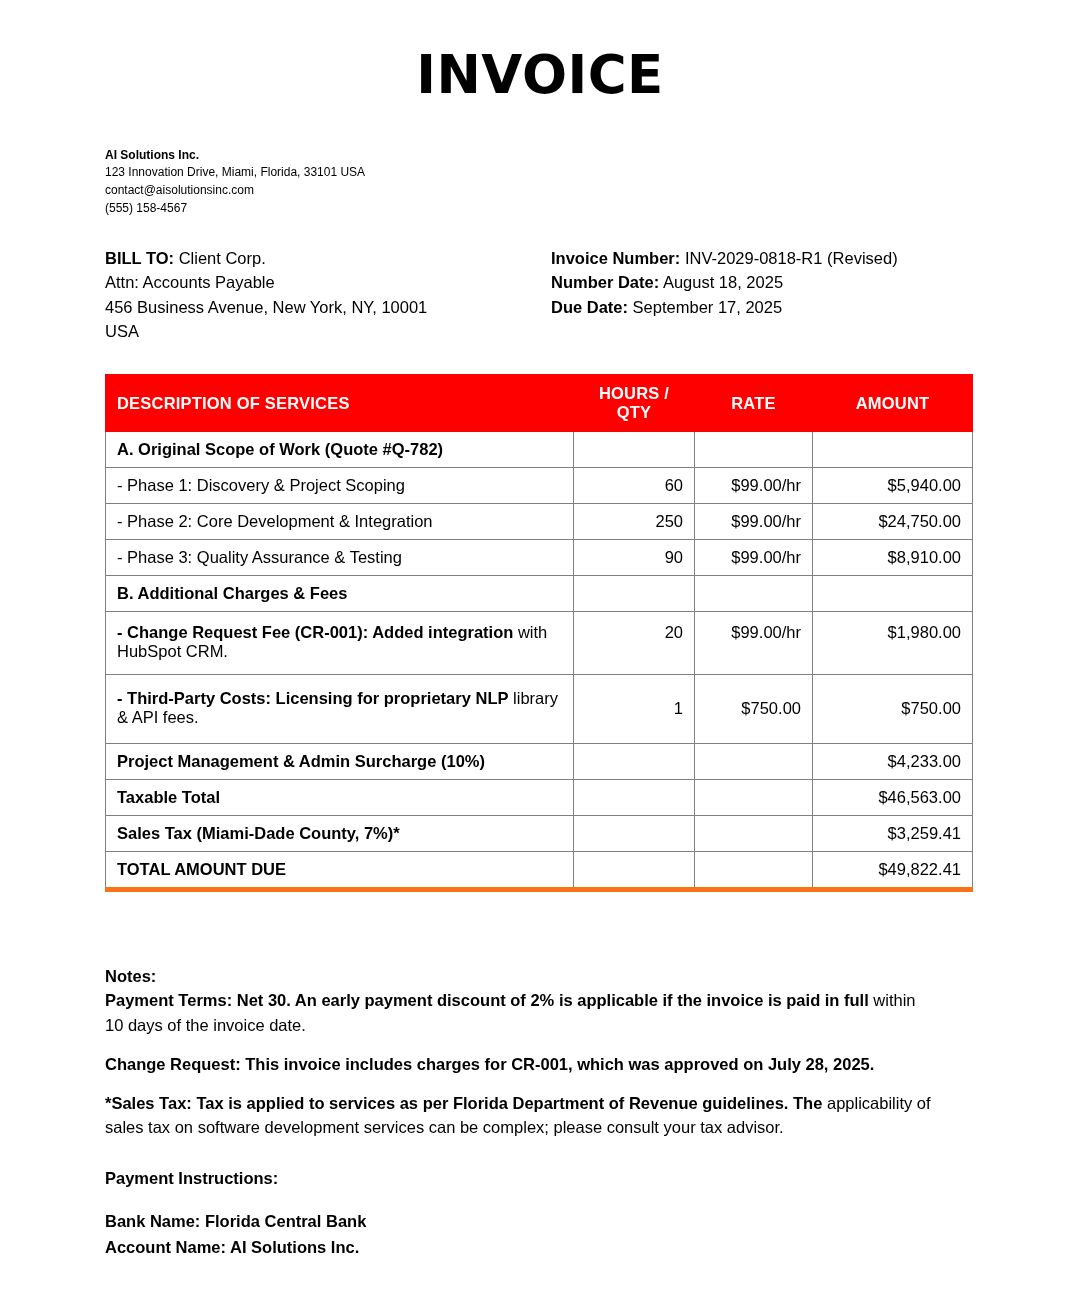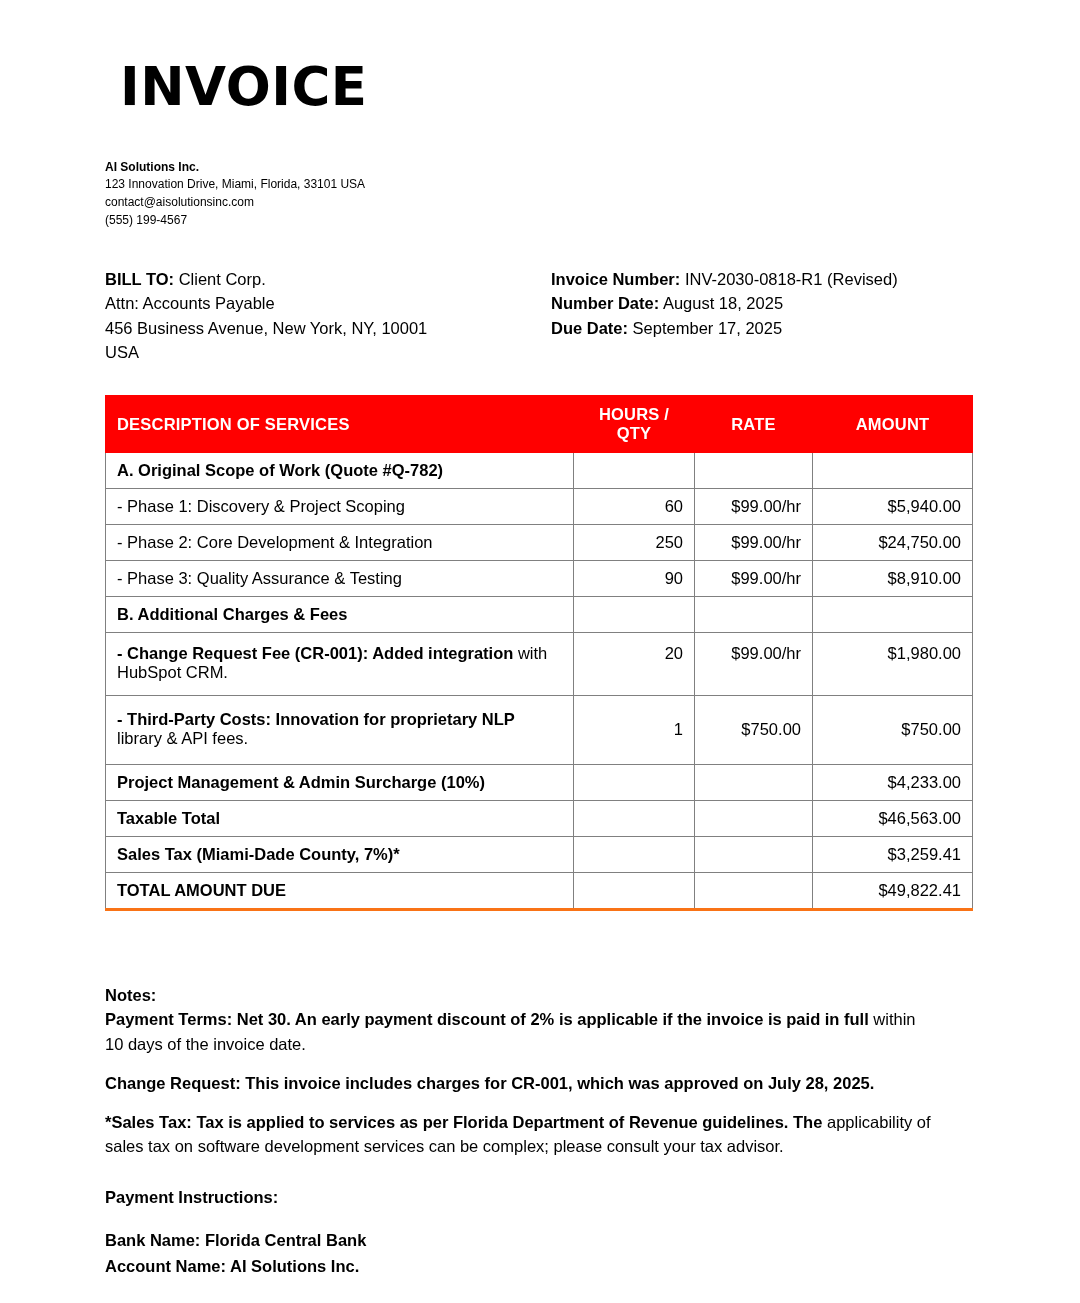--- a/index.html
+++ b/index.html
@@ -18,41 +18,41 @@
   .page {
     position: relative;
     width: 1080px;
     height: 1303px;
     box-sizing: border-box;
     padding: 0 105px;
   }
 
   
   .invoice-title {
-    text-align: left;
+    text-align: center;
     font-size: 53px;
     font-weight: bold;
     letter-spacing: 0.5px;
-    margin: 15px;
+    margin: 3px;
     padding-top: 44px;
     line-height: 1.05;
     font-family: "DejaVu Sans", sans-serif;
   }
 
   
   .seller {
     margin-top: 44px;
     font-size: 12px;
     line-height: 1.47;
   }
   .seller .name { font-weight: bold; }
 
   
   .meta {
-    margin-top: 38px;
+    margin-top: 29px;
     display: flex;
     font-size: 16.5px;
     line-height: 1.47;
   }
   .meta .col-left { width: 446px; flex: none; }
   .meta .col-right { flex: 1; }
   .meta b { font-weight: bold; }
 
   
   table.items {
@@ -98,21 +98,21 @@
   td.c-desc .lead { font-weight: bold; }
   tr.tall td { padding-top: 11px; padding-bottom: 13px; }
   tr.tall td.c-hours,
   tr.tall td.c-rate,
   tr.tall td.c-amount { vertical-align: top; }
   tr.tall-mid td { padding-top: 14px; padding-bottom: 16px; }
   tr.tall-mid td.c-hours,
   tr.tall-mid td.c-rate,
   tr.tall-mid td.c-amount { vertical-align: middle; }
 
-  tr.outer-bottom td { border-bottom: 3px solid #f97316; }
+  tr.outer-bottom td { border-bottom: 5px solid #f97316; }
 
   
   .notes {
     margin-top: 72px;
     font-size: 16.5px;
     line-height: 1.47;
     max-width: 830px;
   }
   .notes .notes-head { font-weight: bold; }
   .notes p { margin: 0; }
@@ -135,37 +135,37 @@
 <body>
 
 <div class="page">
 
   <h1 class="invoice-title">INVOICE</h1>
 
   <div class="seller">
     <div class="name">AI Solutions Inc.</div>
     <div>123 Innovation Drive, Miami, Florida, 33101 USA</div>
     <div>contact@aisolutionsinc.com</div>
-    <div>(555) 199-4567</div>
+    <div>(555) 158-4567</div>
   </div>
 
   <div class="meta">
     <div class="col-left">
       <div>
         <b>BILL TO:</b>
         <span>Client Corp.</span>
       </div>
       <div>Attn: Accounts Payable</div>
       <div>456 Business Avenue, New York, NY, 10001</div>
       <div>USA</div>
     </div>
     <div class="col-right">
       <div>
         <b>Invoice Number:</b>
-        <span>INV-2030-0818-R1 (Revised)</span>
+        <span>INV-2029-0818-R1 (Revised)</span>
       </div>
       <div>
         <b>Number Date:</b>
         <span>August 18, 2025</span>
       </div>
       <div>
         <b>Due Date:</b>
         <span>September 17, 2025</span>
       </div>
     </div>
@@ -217,21 +217,21 @@
           <td class="c-rate"></td>
           <td class="c-amount"></td>
         </tr>
         <tr class="tall">
           <td class="c-desc"><span class="lead">- Change Request Fee (CR-001): Added integration</span><span> with HubSpot CRM.</span></td>
           <td class="c-hours">20</td>
           <td class="c-rate">$99.00/hr</td>
           <td class="c-amount">$1,980.00</td>
         </tr>
         <tr class="tall-mid">
-          <td class="c-desc"><span class="lead">- Third-Party Costs: Innovation for proprietary NLP</span><span> library &amp; API fees.</span></td>
+          <td class="c-desc"><span class="lead">- Third-Party Costs: Licensing for proprietary NLP</span><span> library &amp; API fees.</span></td>
           <td class="c-hours">1</td>
           <td class="c-rate">$750.00</td>
           <td class="c-amount">$750.00</td>
         </tr>
         <tr class="total-row">
           <td class="c-desc">Project Management &amp; Admin Surcharge (10%)</td>
           <td class="c-hours"></td>
           <td class="c-rate"></td>
           <td class="c-amount">$4,233.00</td>
         </tr>

